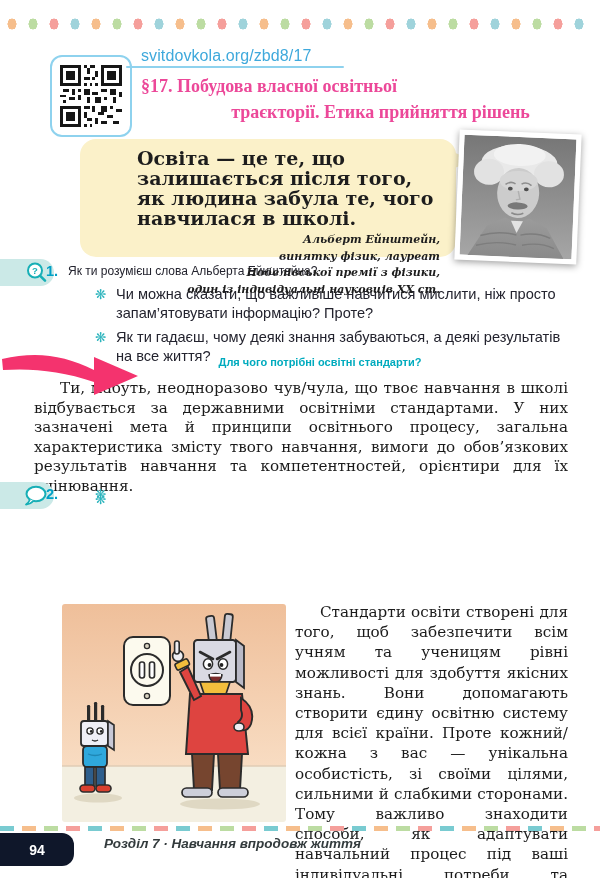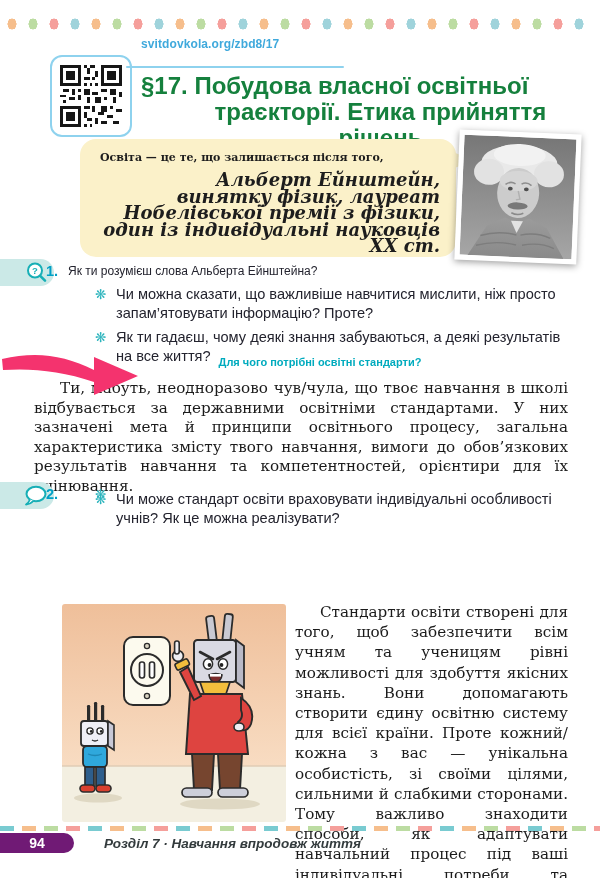--- a/index.html
+++ b/index.html
@@ -20,41 +20,41 @@
     background-repeat:repeat-x;
   }
   
   .qr-box{
     position:absolute;left:50px;top:55px;width:78px;height:78px;
     border:2.5px solid #8ED2EE;border-radius:12px;background:#fff;
     display:flex;align-items:center;justify-content:center;
   }
   .url-line{position:absolute;left:126px;top:66px;width:218px;height:2px;background:#8ED2EE;border-radius:2px;}
   .url-text{
-    position:absolute;left:141px;top:37px;font-size:12px;font-weight:700;
+    position:absolute;left:141px;top:47px;font-size:16px;font-weight:400;
     color:#3FA9DC;text-decoration:none;letter-spacing:.1px;
   }
   .page-title{
     position:absolute;left:141px;top:73px;width:440px;
-    color:#15803d;font-weight:700;font-size:24px;line-height:26px;
+    color:#ec4899;font-weight:700;font-size:18px;line-height:26px;font-family:Liberation Serif, serif;
   }
   .page-title .l2{padding-left:39px;display:block;text-align:center;}
   
   .quote-bubble{
     position:absolute;left:80px;top:139px;width:376px;height:118px;
     background:#FBF1C9;border-radius:16px;box-sizing:border-box;
     padding:9px 14px 0 20px;z-index:1;
   }
   .quote-text{
-    font-family:"DejaVu Serif",serif;font-weight:700;font-size:11px;
-    line-height:20px;color:#1d1d1d;
+    font-family:"DejaVu Serif",serif;font-weight:700;font-size:19px;
+    line-height:20px;color:#1d1d1d;margin-left:37px;
   }
   .quote-attr{
     margin-top:4px;font-family:"DejaVu Serif",serif;font-style:italic;font-weight:700;
-    font-size:18px;line-height:16.5px;color:#1d1d1d;text-align:right;padding-right:2px;
+    font-size:11px;line-height:16.5px;color:#1d1d1d;text-align:right;padding-right:2px;
   }
   .bubble-tail{position:absolute;left:450px;top:151px;z-index:1;}
   .photo-frame{
     position:absolute;left:457px;top:132px;width:112px;height:120px;
     background:#fff;padding:5px;box-shadow:0 2px 7px rgba(0,0,0,.38);
     transform:rotate(2.4deg);z-index:2;
   }
   
   .qblock{position:absolute;left:0;width:600px;}
   .q-icon-tab{
@@ -98,21 +98,21 @@
   .bottom-dashes{
     position:absolute;left:0;top:826px;width:600px;height:5px;
     background-image:linear-gradient(90deg,
       #79CBD1 0 14px,transparent 14px 22px,
       #F6BE8C 22px 36px,transparent 36px 44px,
       #BCDCA2 44px 58px,transparent 58px 66px,
       #F59F9B 66px 80px,transparent 80px 88px);
     background-size:88px 5px;background-repeat:repeat-x;
   }
   .page-num-tab{
-    position:absolute;left:0;top:833px;width:74px;height:20px;background:#701a75;
+    position:absolute;left:0;top:833px;width:74px;height:33px;background:#0f172a;
     border-radius:0 12px 12px 0;color:#fff;font-weight:700;font-size:14px;
     display:flex;align-items:center;justify-content:center;
   }
   .chapter-label{
     position:absolute;left:104px;top:836px;font-style:italic;font-weight:700;
     font-size:13.5px;color:#333b3d;
   }
 </style>
 </head>
 <body>
@@ -176,20 +176,21 @@
 <div class="url-line"></div>
 <a class="url-text" href="#">svitdovkola.org/zbd8/17</a>
 <div class="page-title">
   <span class="l1">§17. Побудова власної освітньої</span>
   <span class="l2">траєкторії. Етика прийняття рішень</span>
 </div>
 
 <div class="quote-bubble">
   <div class="quote-text">
     <span>Освіта — це те, що залишається після того,</span><br>
+    <span>як людина забула те, чого навчилася в школі.</span>
   </div>
   <div class="quote-attr">
     <span>Альберт Ейнштейн,</span><br>
     <span>винятку фізик, лауреат</span><br>
     <span>Нобелівської премії з фізики,</span><br>
     <span>один із індивідуальні науковців XX ст.</span>
   </div>
 </div>
 <svg class="bubble-tail" width="24" height="20" viewBox="0 0 24 20">
   <polygon points="0,0 24,9 0,19" fill="#FBF1C9"></polygon>
@@ -259,21 +260,20 @@
       <ellipse cx="13" cy="10" rx="9.5" ry="7.2" fill="#fff" stroke="#17AFB6" stroke-width="2"></ellipse>
       <path d="M7 15.5 Q5.5 19 3 20.5 Q8 20 10.5 16.8" fill="#fff" stroke="#17AFB6" stroke-width="1.8" stroke-linejoin="round"></path>
     </svg>
   </div>
   <span class="q-num">2.</span>
   <div class="q-bullet">
     <span class="bullet-glyph">❋</span>
   </div>
   <div class="q-bullet">
     <span class="bullet-glyph">❋</span>
-    <span>Чи може стандарт освіти враховувати індивідуальні особливості учнів? Як це можна реалізувати?</span>
   </div>
 </div>
 
 <div class="illustration">
   <svg width="224" height="218" viewBox="0 0 224 218">
     <defs>
       <linearGradient id="wall" x1="0" y1="0" x2="0" y2="1">
         <stop offset="0" stop-color="#EFBF9A"></stop>
           <stop offset="1" stop-color="#F8DCC2"></stop>
       </linearGradient>

